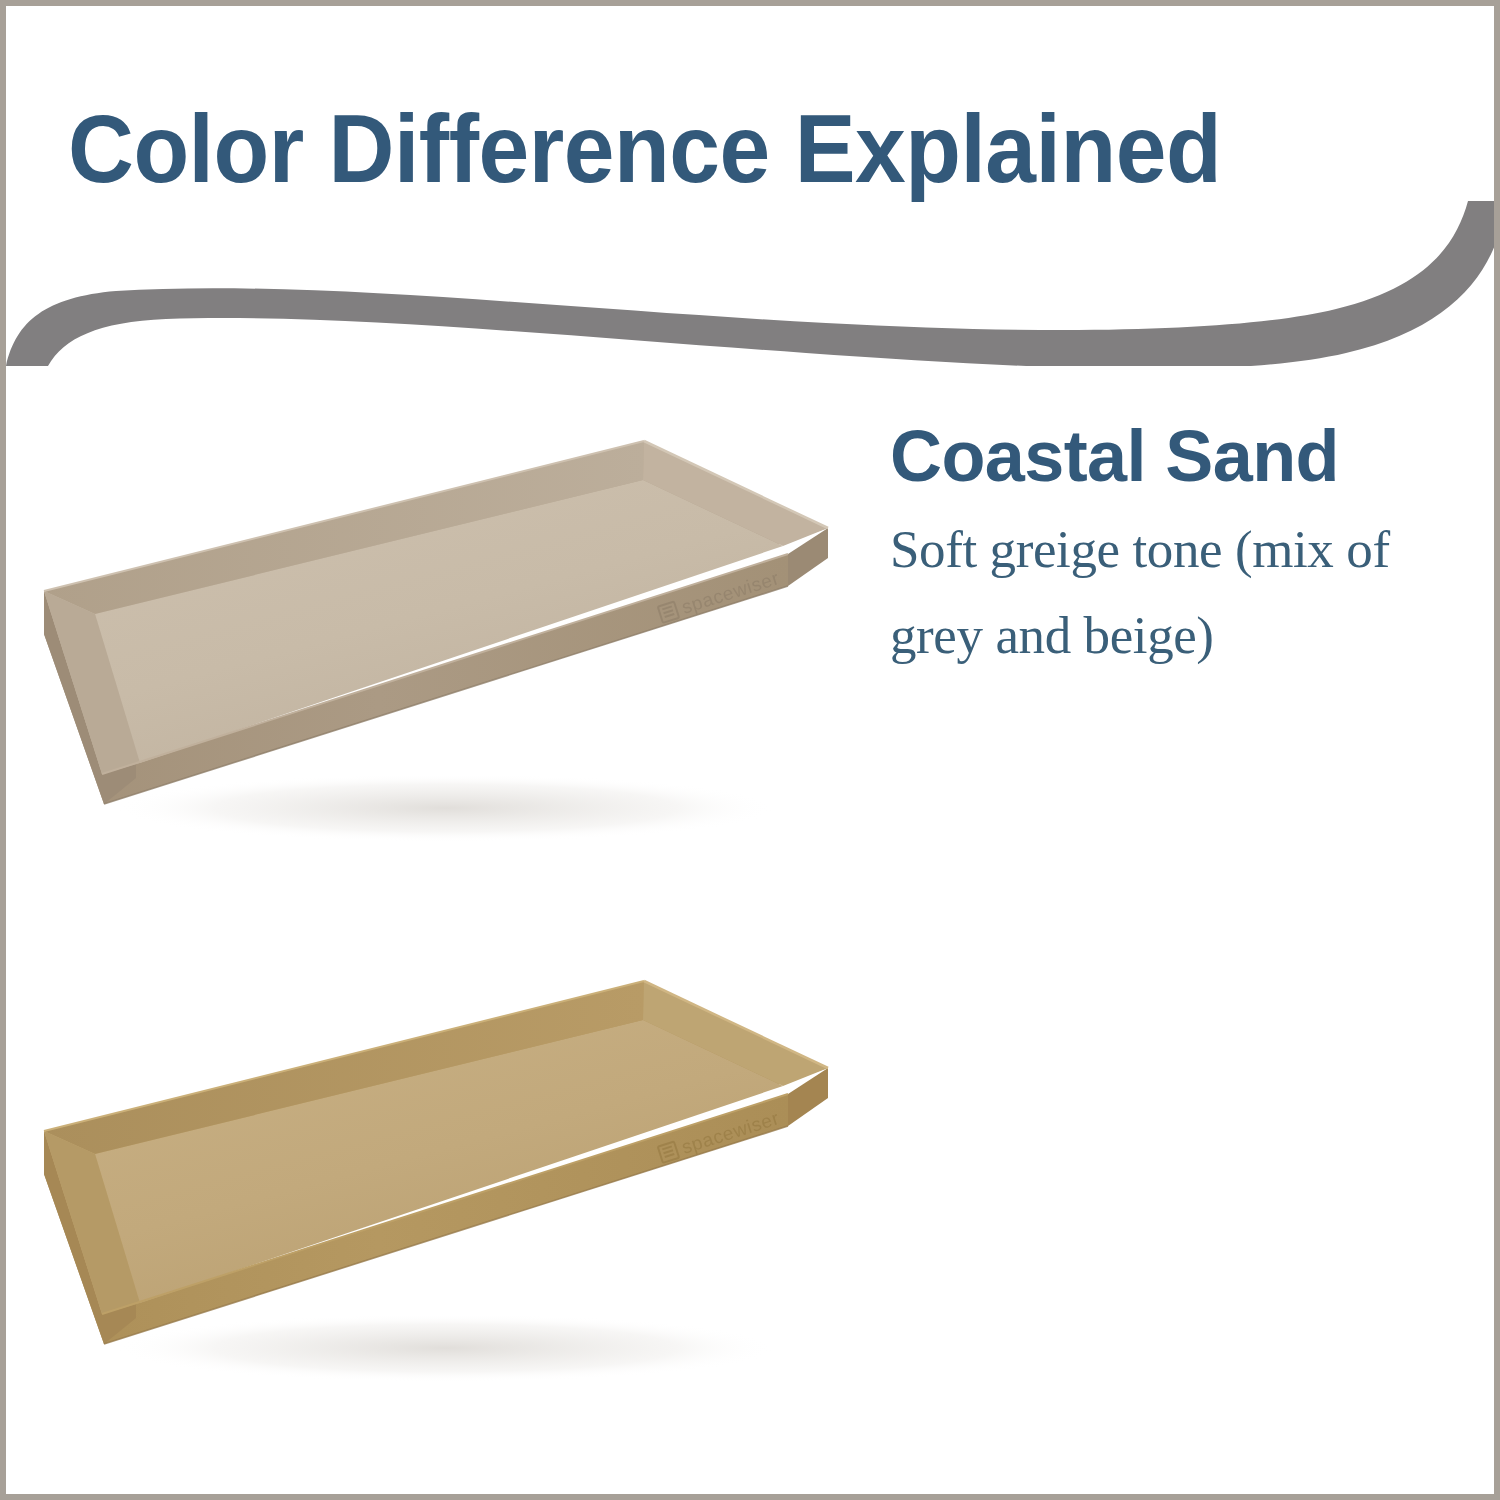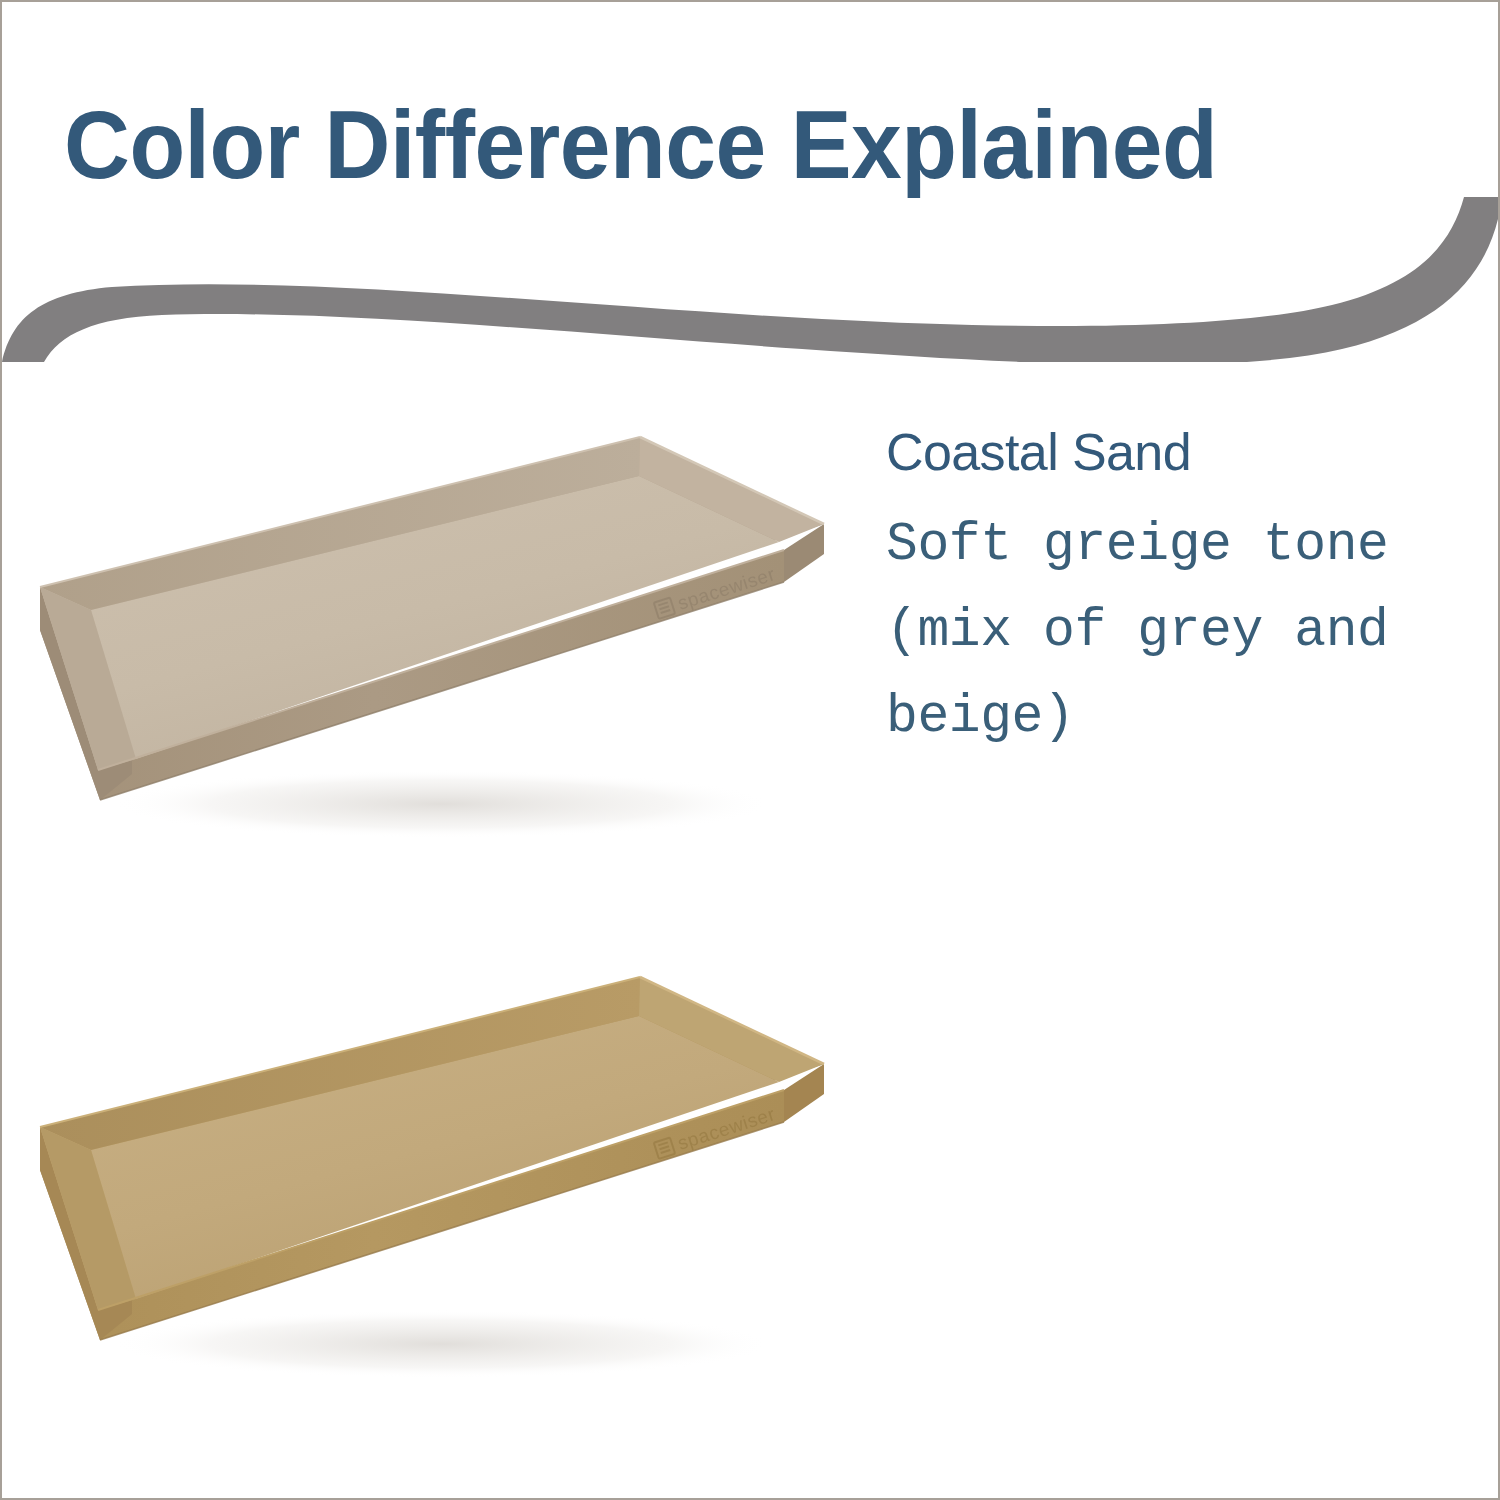--- a/index.html
+++ b/index.html
@@ -8,21 +8,21 @@
     background: #ffffff;
   }
 
   #page {
     position: relative;
     width: 1500px;
     height: 1500px;
     background: #ffffff;
     overflow: hidden;
     box-sizing: border-box;
-    border: 2px solid #0369a1;
+    border: 6px solid #0369a1;
     font-family: "Liberation Sans", sans-serif;
   }
 
   
   #title {
     position: absolute;
     left: 62px;
     top: 88px;
     width: 1330px;
     height: 110px;
@@ -65,31 +65,31 @@
 
   .text-block {
     position: absolute;
     left: 884px;
     top: 18px;
     width: 520px;
   }
 
   .color-name {
     font-family: "Liberation Sans", sans-serif;
-    font-weight: normal;
-    font-size: 52px;
+    font-weight: bold;
+    font-size: 72px;
     line-height: 64px;
     color: #33597a;
     margin: 0 0 18px 0;
     letter-spacing: -0.6px;
     white-space: nowrap;
   }
 
   .color-desc {
-    font-family: Liberation Mono, monospace;
+    font-family: Liberation Serif, serif;
     font-weight: normal;
     font-size: 53px;
     line-height: 86px;
     color: #3a5f79;
     margin: 0;
     letter-spacing: -0.4px;
   }
 
   .logo-text {
     font-family: "Liberation Sans", sans-serif;

